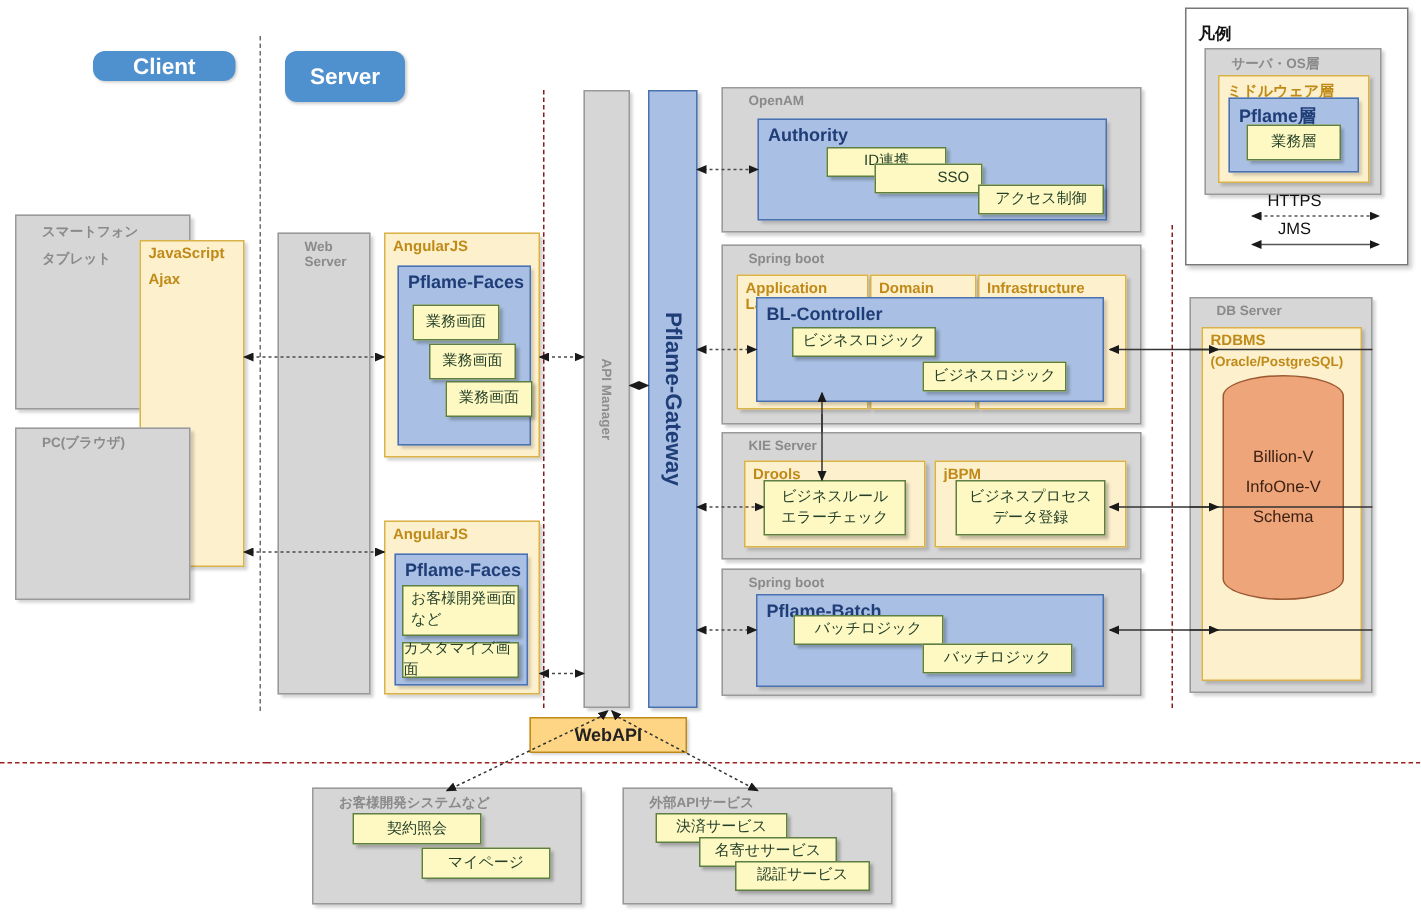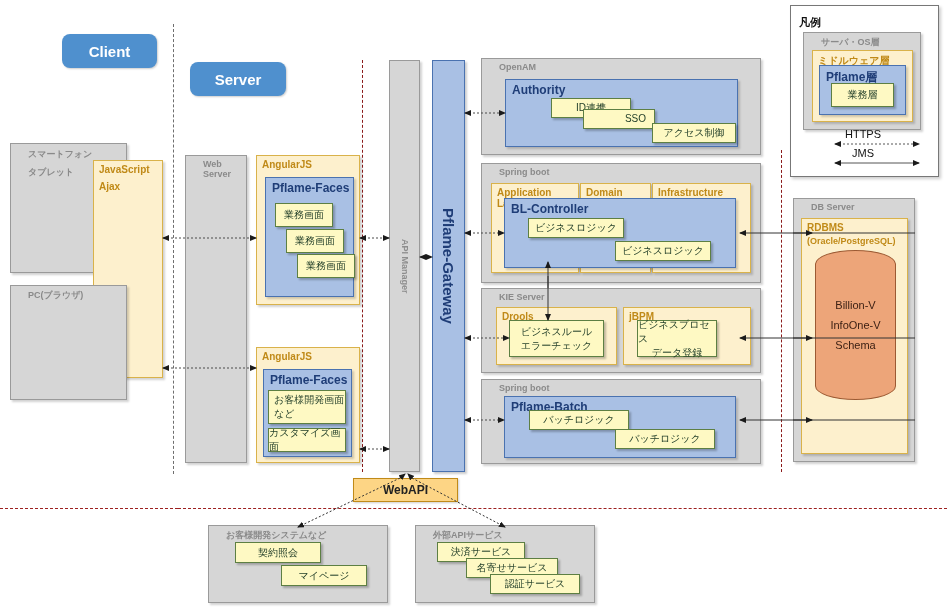--- a/index.html
+++ b/index.html
@@ -61,24 +61,24 @@
 <body>
 
 <div id="stage">
 
   <div class="vsep-gray" style="left:173px;top:24px;height:450px;"></div>
   <div class="vsep-red" style="left:362px;top:60px;height:412px;"></div>
   <div class="vsep-red" style="left:781px;top:150px;height:322px;"></div>
   <div class="hsep-red" style="left:178px;top:508px;width:769px;"></div>
   <div class="hsep-red" style="left:0px;top:508px;width:178px;"></div>
 
-  <div class="box pill" style="left:62px;top:34px;width:95px;height:34px;">
+  <div class="box pill" style="left:62px;top:34px;width:95px;height:20px;">
     <span>Client</span>
   </div>
-  <div class="box pill" style="left:190px;top:34px;width:96px;height:34px;margin-top:28px;">
+  <div class="box pill" style="left:190px;top:34px;width:80px;height:34px;">
     <span>Server</span>
   </div>
 
   <div class="box os-layer" style="left:10px;top:143px;width:117px;height:130px;">
     <div class="cap" style="padding-top:4px;">
       <div>スマートフォン</div>
       <div style="padding-top:5px;">タブレット</div>
     </div>
   </div>
   <div class="box mw-layer" style="left:93px;top:160px;width:70px;height:218px;">
@@ -175,21 +175,21 @@
   <div class="box mw-layer" style="left:496px;top:307px;width:121px;height:58px;">
     <div class="cap">Drools</div>
   </div>
   <div class="box biz" style="left:509px;top:320px;width:95px;height:37px;">
     <span>ビジネスルール</span>
     <span>エラーチェック</span>
   </div>
   <div class="box mw-layer" style="left:623px;top:307px;width:128px;height:58px;">
     <div class="cap">jBPM</div>
   </div>
-  <div class="box biz" style="left:637px;top:320px;width:80px;height:37px;">
+  <div class="box biz" style="left:637px;top:320px;width:100px;height:37px;">
     <span>ビジネスプロセス</span>
     <span>データ登録</span>
   </div>
 
   <div class="box os-layer" style="left:481px;top:379px;width:280px;height:85px;">
     <div class="cap">Spring boot</div>
   </div>
   <div class="box pf-layer" style="left:504px;top:396px;width:232px;height:62px;">
     <div class="cap">Pflame-Batch</div>
   </div>

